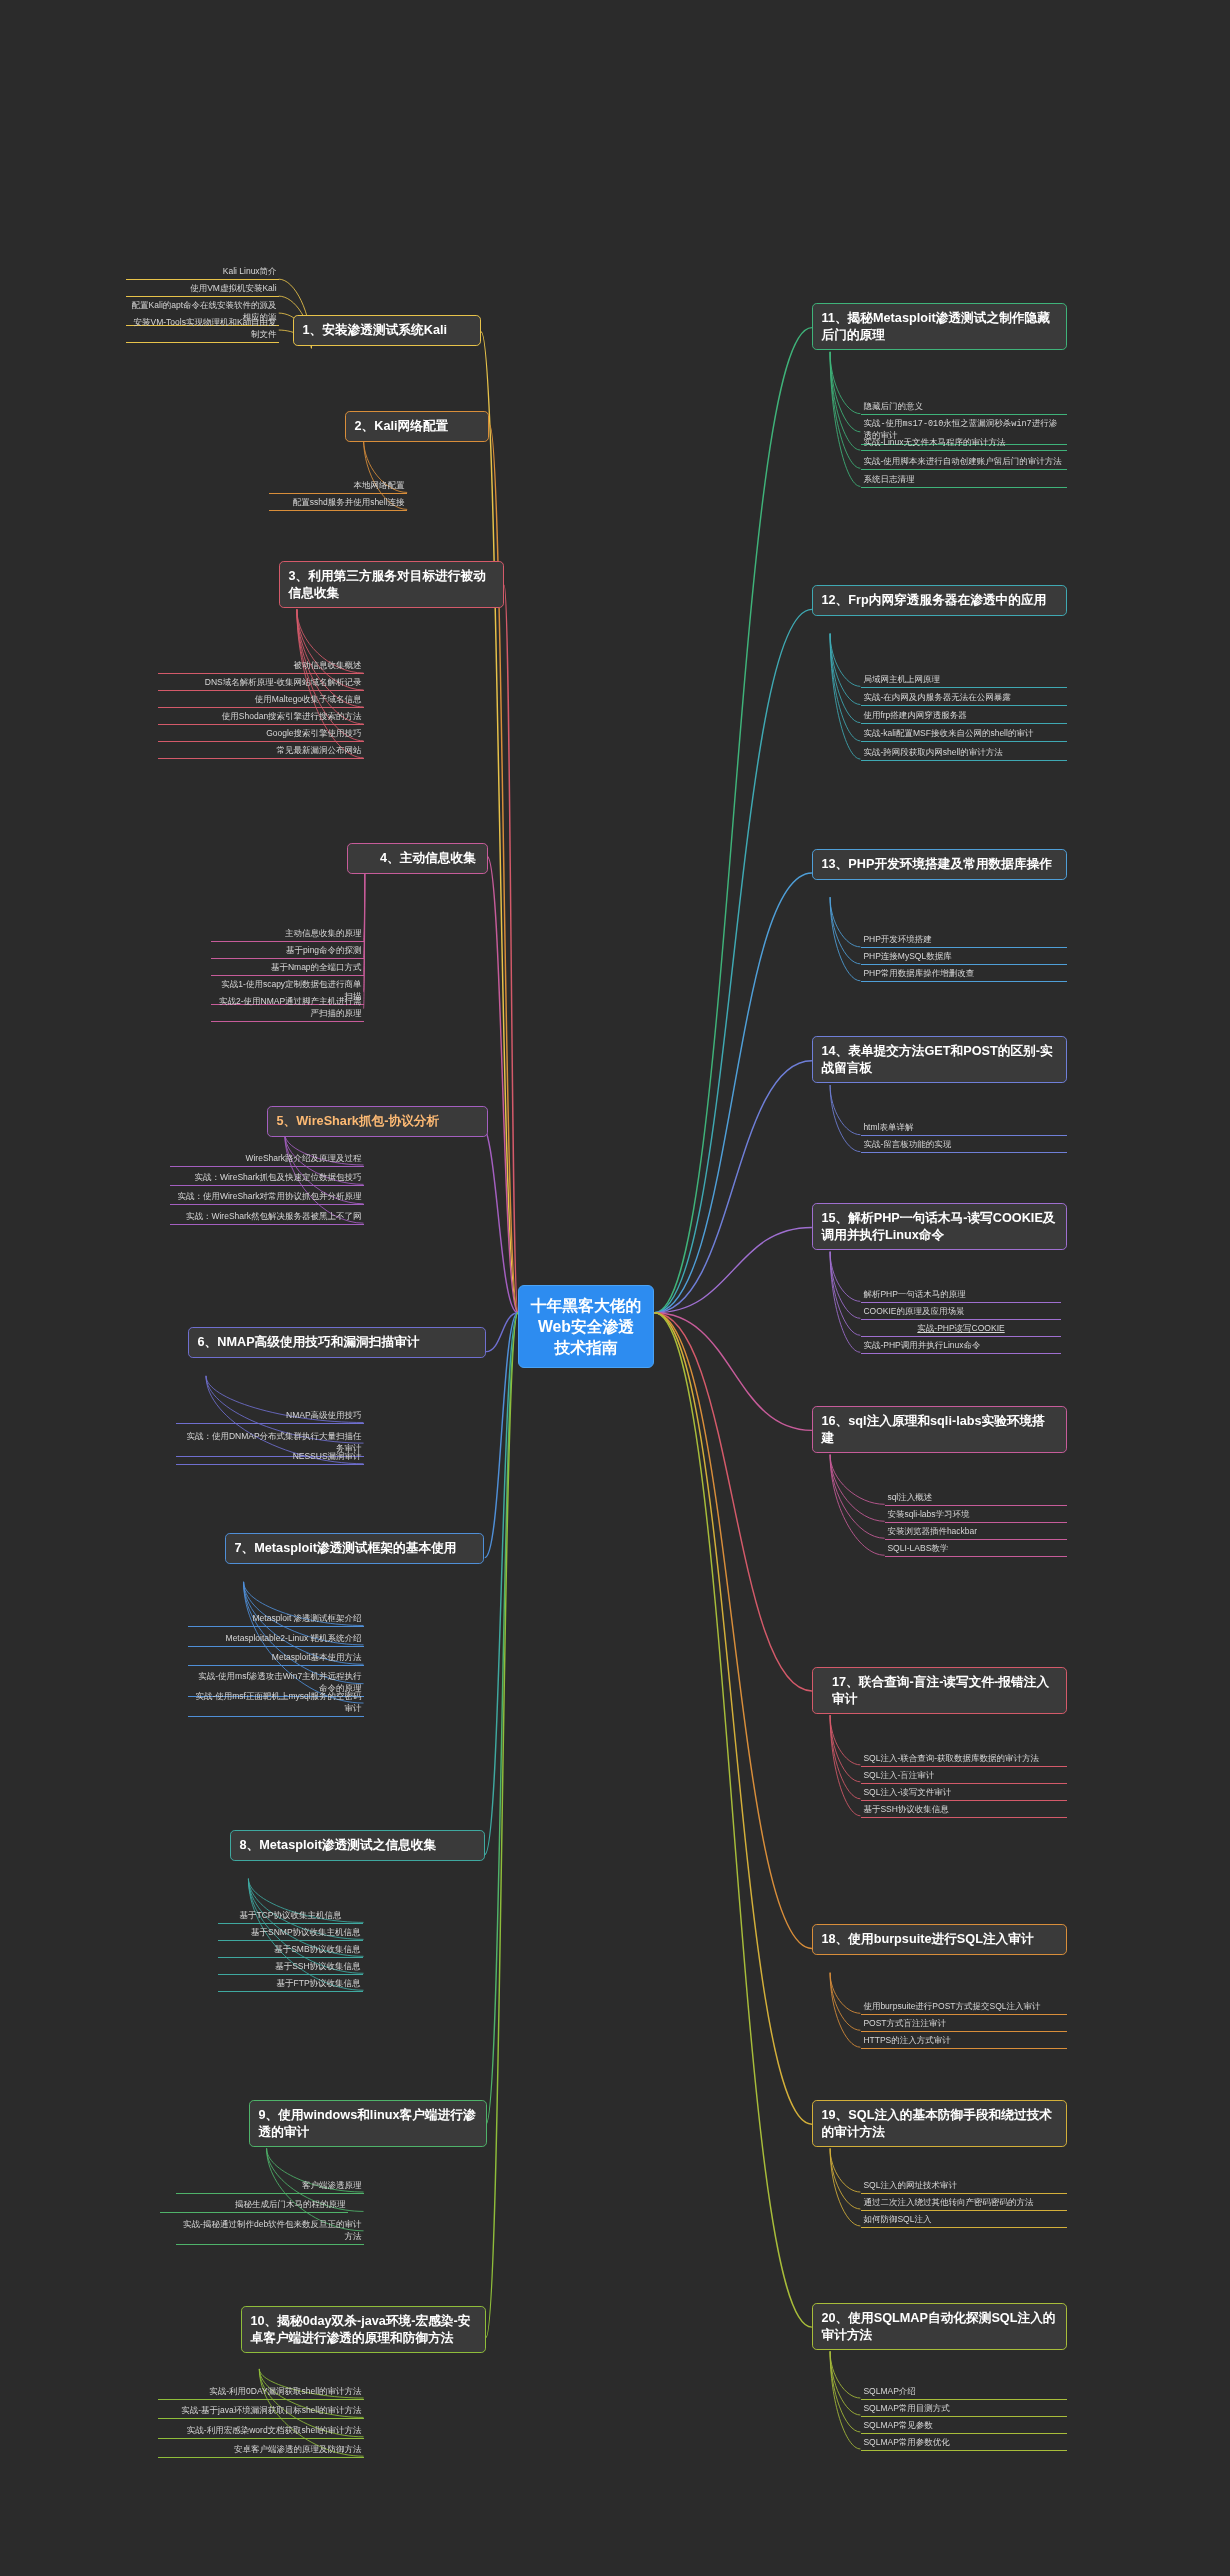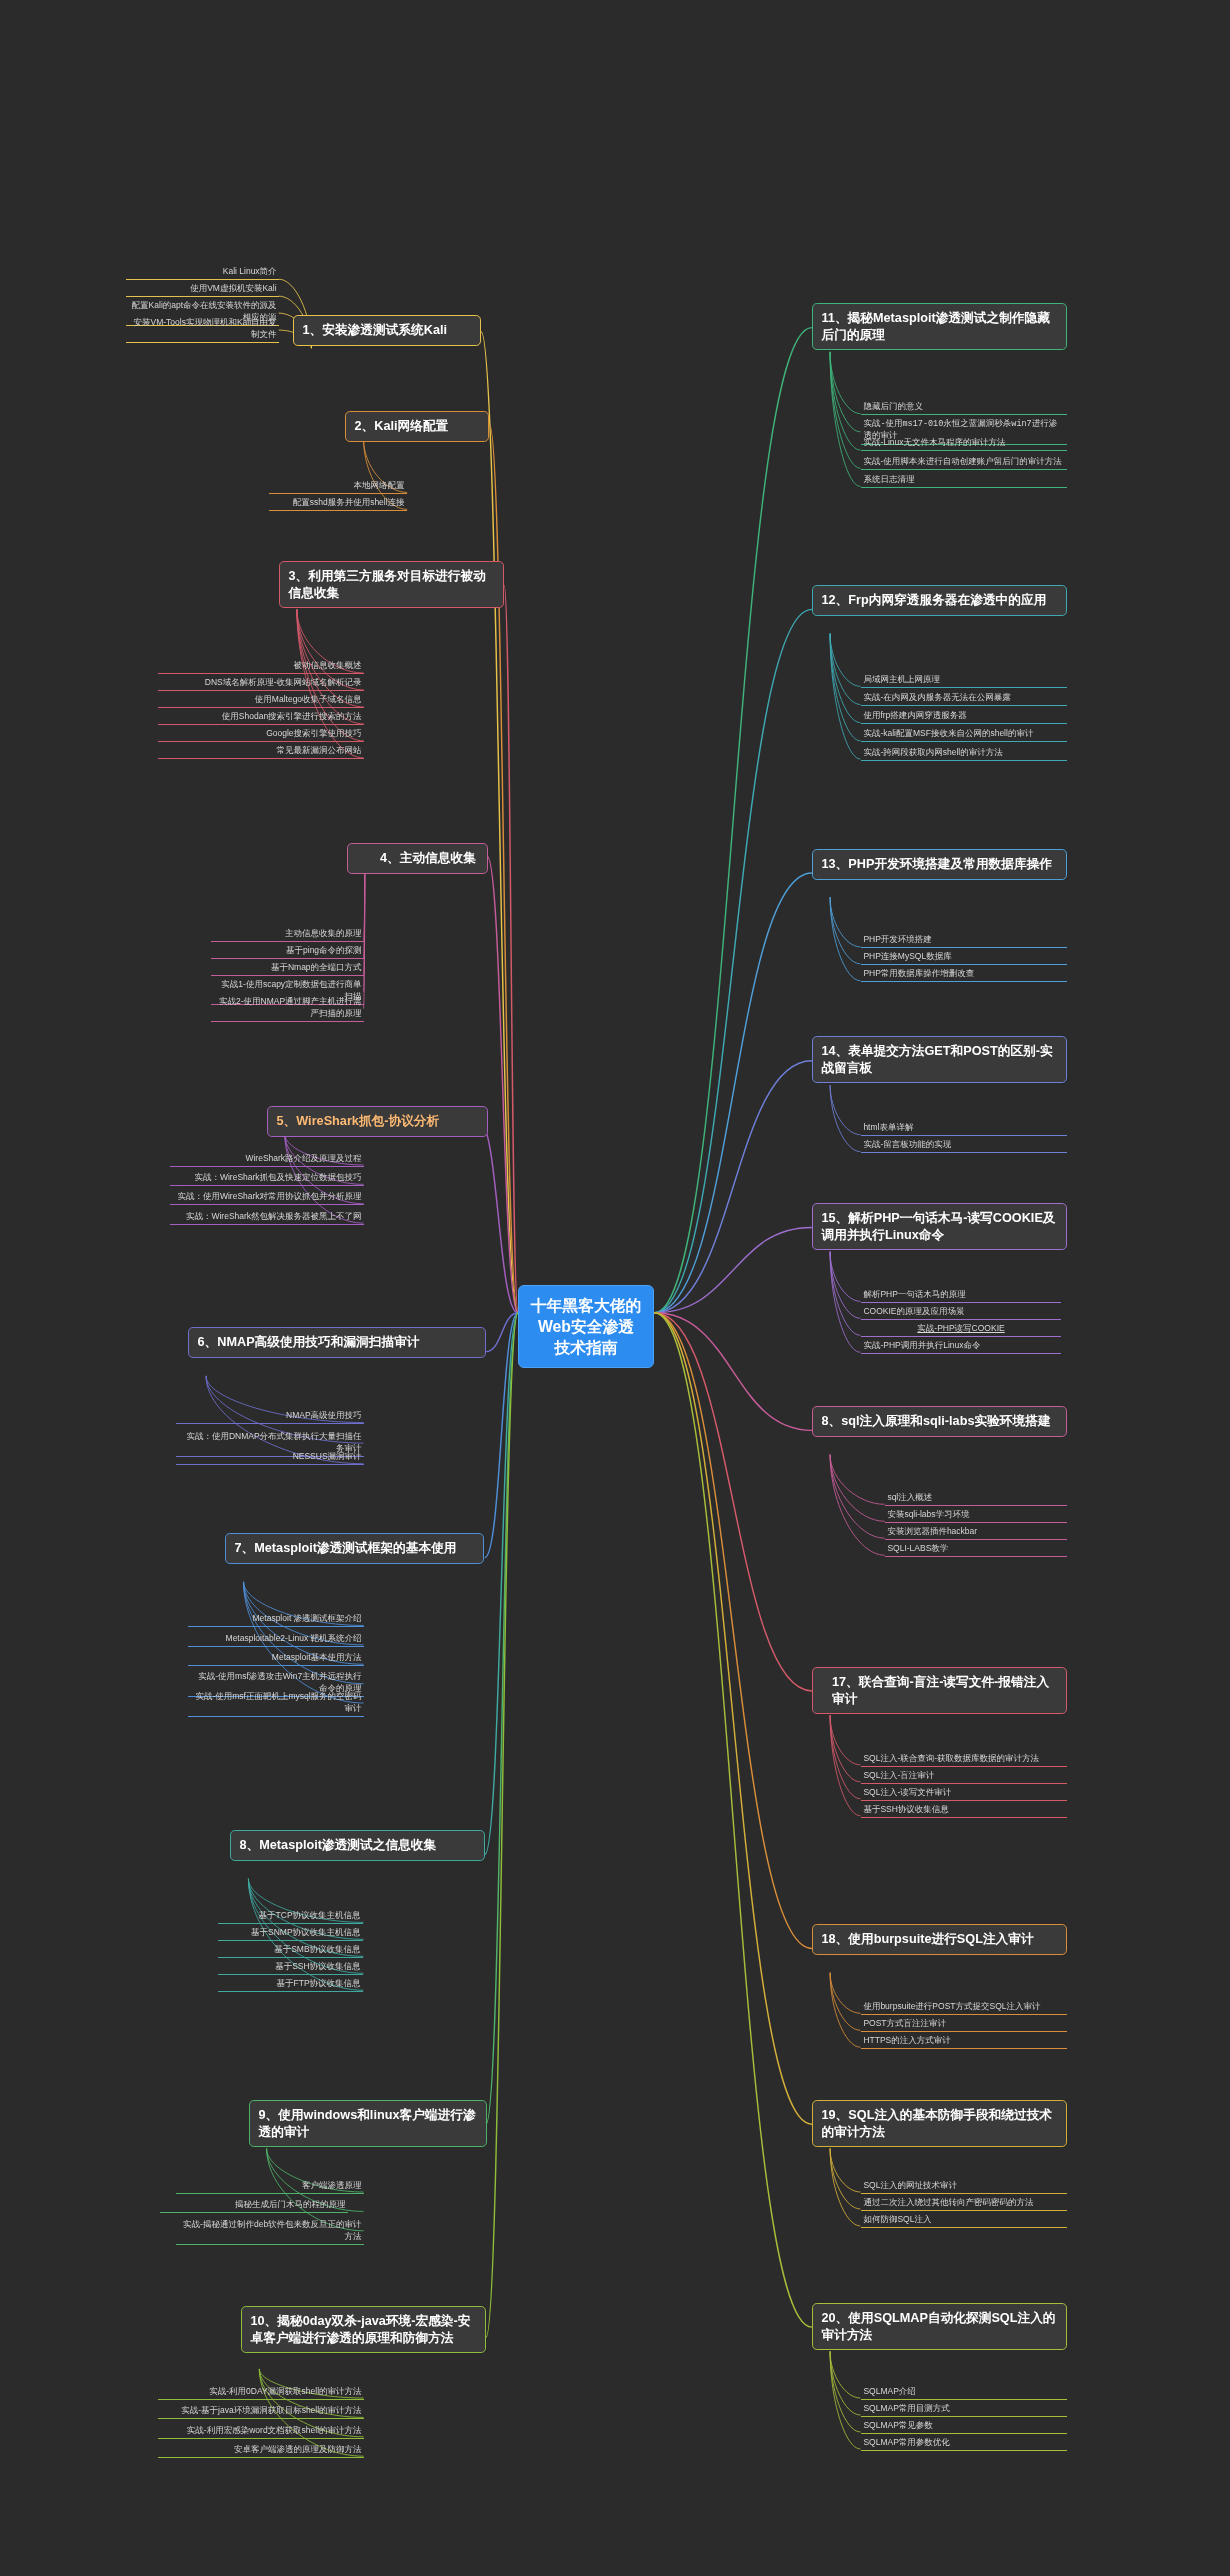--- a/index.html
+++ b/index.html
@@ -156,21 +156,21 @@
       <div class="node lvl2" style="left: 176px; top: 1409px; width: 188px; border-bottom-color: rgb(111, 111, 208); text-align: right;">NMAP高级使用技巧</div>
       <div class="node lvl2" style="left: 176px; top: 1430px; width: 188px; border-bottom-color: rgb(111, 111, 208); text-align: right;">实战：使用DNMAP分布式集群执行大量扫描任务审计</div>
       <div class="node lvl2" style="left: 176px; top: 1450px; width: 188px; border-bottom-color: rgb(111, 111, 208); text-align: right;">NESSUS漏洞审计</div>
       <div class="node lvl1" style="left: 225px; top: 1533px; width: 259px; border-color: rgb(79, 143, 216); color: rgb(255, 255, 255);">7、Metasploit渗透测试框架的基本使用</div>
       <div class="node lvl2" style="left: 188px; top: 1612px; width: 176px; border-bottom-color: rgb(79, 143, 216); text-align: right;">Metasploit 渗透测试框架介绍</div>
       <div class="node lvl2" style="left: 188px; top: 1632px; width: 176px; border-bottom-color: rgb(79, 143, 216); text-align: right;">Metasploitable2-Linux 靶机系统介绍</div>
       <div class="node lvl2" style="left: 188px; top: 1651px; width: 176px; border-bottom-color: rgb(79, 143, 216); text-align: right;">Metasploit基本使用方法</div>
       <div class="node lvl2" style="left: 188px; top: 1670px; width: 176px; border-bottom-color: rgb(79, 143, 216); text-align: right;">实战-使用msf渗透攻击Win7主机并远程执行命令的原理</div>
       <div class="node lvl2" style="left: 188px; top: 1690px; width: 176px; border-bottom-color: rgb(79, 143, 216); text-align: right;">实战-使用msf正面靶机上mysql服务的空密码审计</div>
       <div class="node lvl1" style="left: 230px; top: 1830px; width: 255px; border-color: rgb(63, 169, 160); color: rgb(255, 255, 255);">8、Metasploit渗透测试之信息收集</div>
-      <div class="node lvl2" style="left: 218px; top: 1909px; width: 145px; border-bottom-color: rgb(63, 169, 160); text-align: right;">基于TCP协议收集主机信息</div>
+      <div class="node lvl2" style="left: 218px; top: 1909px; width: 145px; border-bottom-color: rgb(63, 169, 160); text-align: center;">基于TCP协议收集主机信息</div>
       <div class="node lvl2" style="left: 218px; top: 1926px; width: 145px; border-bottom-color: rgb(63, 169, 160); text-align: right;">基于SNMP协议收集主机信息</div>
       <div class="node lvl2" style="left: 218px; top: 1943px; width: 145px; border-bottom-color: rgb(63, 169, 160); text-align: right;">基于SMB协议收集信息</div>
       <div class="node lvl2" style="left: 218px; top: 1960px; width: 145px; border-bottom-color: rgb(63, 169, 160); text-align: right;">基于SSH协议收集信息</div>
       <div class="node lvl2" style="left: 218px; top: 1977px; width: 145px; border-bottom-color: rgb(63, 169, 160); text-align: right;">基于FTP协议收集信息</div>
       <div class="node lvl1" style="left: 249px; top: 2100px; width: 238px; border-color: rgb(79, 179, 106); color: rgb(255, 255, 255);">9、使用windows和linux客户端进行渗透的审计</div>
       <div class="node lvl2" style="left: 176px; top: 2179px; width: 188px; border-bottom-color: rgb(79, 179, 106); text-align: right;">客户端渗透原理</div>
       <div class="node lvl2" style="left: 160px; top: 2198px; width: 188px; border-bottom-color: rgb(79, 179, 106); text-align: right;">揭秘生成后门木马的程的原理</div>
       <div class="node lvl2" style="left: 176px; top: 2218px; width: 188px; border-bottom-color: rgb(79, 179, 106); text-align: right;">实战-揭秘通过制作deb软件包来数反旦正的审计方法</div>
       <div class="node lvl1" style="left: 241px; top: 2306px; width: 245px; border-color: rgb(143, 189, 58); color: rgb(255, 255, 255);">10、揭秘0day双杀-java环境-宏感染-安卓客户端进行渗透的原理和防御方法</div>
       <div class="node lvl2" style="left: 158px; top: 2385px; width: 206px; border-bottom-color: rgb(143, 189, 58); text-align: right;">实战-利用0DAY漏洞获取shell的审计方法</div>
@@ -194,21 +194,21 @@
       <div class="node lvl2" style="left: 861px; top: 950px; width: 206px; border-bottom-color: rgb(79, 159, 216); text-align: left;">PHP连接MySQL数据库</div>
       <div class="node lvl2" style="left: 861px; top: 967px; width: 206px; border-bottom-color: rgb(79, 159, 216); text-align: left;">PHP常用数据库操作增删改查</div>
       <div class="node lvl1" style="left: 812px; top: 1036px; width: 255px; border-color: rgb(111, 127, 216); color: rgb(255, 255, 255);">14、表单提交方法GET和POST的区别-实战留言板</div>
       <div class="node lvl2" style="left: 861px; top: 1121px; width: 206px; border-bottom-color: rgb(111, 127, 216); text-align: left;">html表单详解</div>
       <div class="node lvl2" style="left: 861px; top: 1138px; width: 206px; border-bottom-color: rgb(111, 127, 216); text-align: left;">实战-留言板功能的实现</div>
       <div class="node lvl1" style="left: 812px; top: 1203px; width: 255px; border-color: rgb(159, 111, 208); color: rgb(255, 255, 255);">15、解析PHP一句话木马-读写COOKIE及调用并执行Linux命令</div>
       <div class="node lvl2" style="left: 861px; top: 1288px; width: 200px; border-bottom-color: rgb(159, 111, 208); text-align: left;">解析PHP一句话木马的原理</div>
       <div class="node lvl2" style="left: 861px; top: 1305px; width: 200px; border-bottom-color: rgb(159, 111, 208); text-align: left;">COOKIE的原理及应用场景</div>
       <div class="node lvl2" style="left: 861px; top: 1322px; width: 200px; border-bottom-color: rgb(159, 111, 208); text-align: center; text-decoration: underline;">实战-PHP读写COOKIE</div>
       <div class="node lvl2" style="left: 861px; top: 1339px; width: 200px; border-bottom-color: rgb(159, 111, 208); text-align: left;">实战-PHP调用并执行Linux命令</div>
-      <div class="node lvl1" style="left: 812px; top: 1406px; width: 255px; border-color: rgb(199, 92, 154); color: rgb(255, 255, 255);">8、sql注入原理和sqli-labs实验环境搭建</div>
+      <div class="node lvl1" style="left: 812px; top: 1406px; width: 255px; border-color: rgb(199, 92, 154); color: rgb(255, 255, 255);">16、sql注入原理和sqli-labs实验环境搭建</div>
       <div class="node lvl2" style="left: 885px; top: 1491px; width: 182px; border-bottom-color: rgb(199, 92, 154); text-align: left;">sql注入概述</div>
       <div class="node lvl2" style="left: 885px; top: 1508px; width: 182px; border-bottom-color: rgb(199, 92, 154); text-align: left;">安装sqli-labs学习环境</div>
       <div class="node lvl2" style="left: 885px; top: 1525px; width: 182px; border-bottom-color: rgb(199, 92, 154); text-align: left;">安装浏览器插件hackbar</div>
       <div class="node lvl2" style="left: 885px; top: 1542px; width: 182px; border-bottom-color: rgb(199, 92, 154); text-align: left;">SQLI-LABS教学</div>
       <div class="node lvl1" style="left: 812px; top: 1667px; width: 255px; border-color: rgb(212, 90, 106); color: rgb(255, 255, 255); padding-left: 19px;">17、联合查询-盲注-读写文件-报错注入审计</div>
       <div class="node lvl2" style="left: 861px; top: 1752px; width: 206px; border-bottom-color: rgb(212, 90, 106); text-align: left;">SQL注入-联合查询-获取数据库数据的审计方法</div>
       <div class="node lvl2" style="left: 861px; top: 1769px; width: 206px; border-bottom-color: rgb(212, 90, 106); text-align: left;">SQL注入-盲注审计</div>
       <div class="node lvl2" style="left: 861px; top: 1786px; width: 206px; border-bottom-color: rgb(212, 90, 106); text-align: left;">SQL注入-读写文件审计</div>
       <div class="node lvl2" style="left: 861px; top: 1803px; width: 206px; border-bottom-color: rgb(212, 90, 106); text-align: left;">基于SSH协议收集信息</div>
       <div class="node lvl1" style="left: 812px; top: 1924px; width: 255px; border-color: rgb(217, 142, 58); color: rgb(255, 255, 255);">18、使用burpsuite进行SQL注入审计</div>

